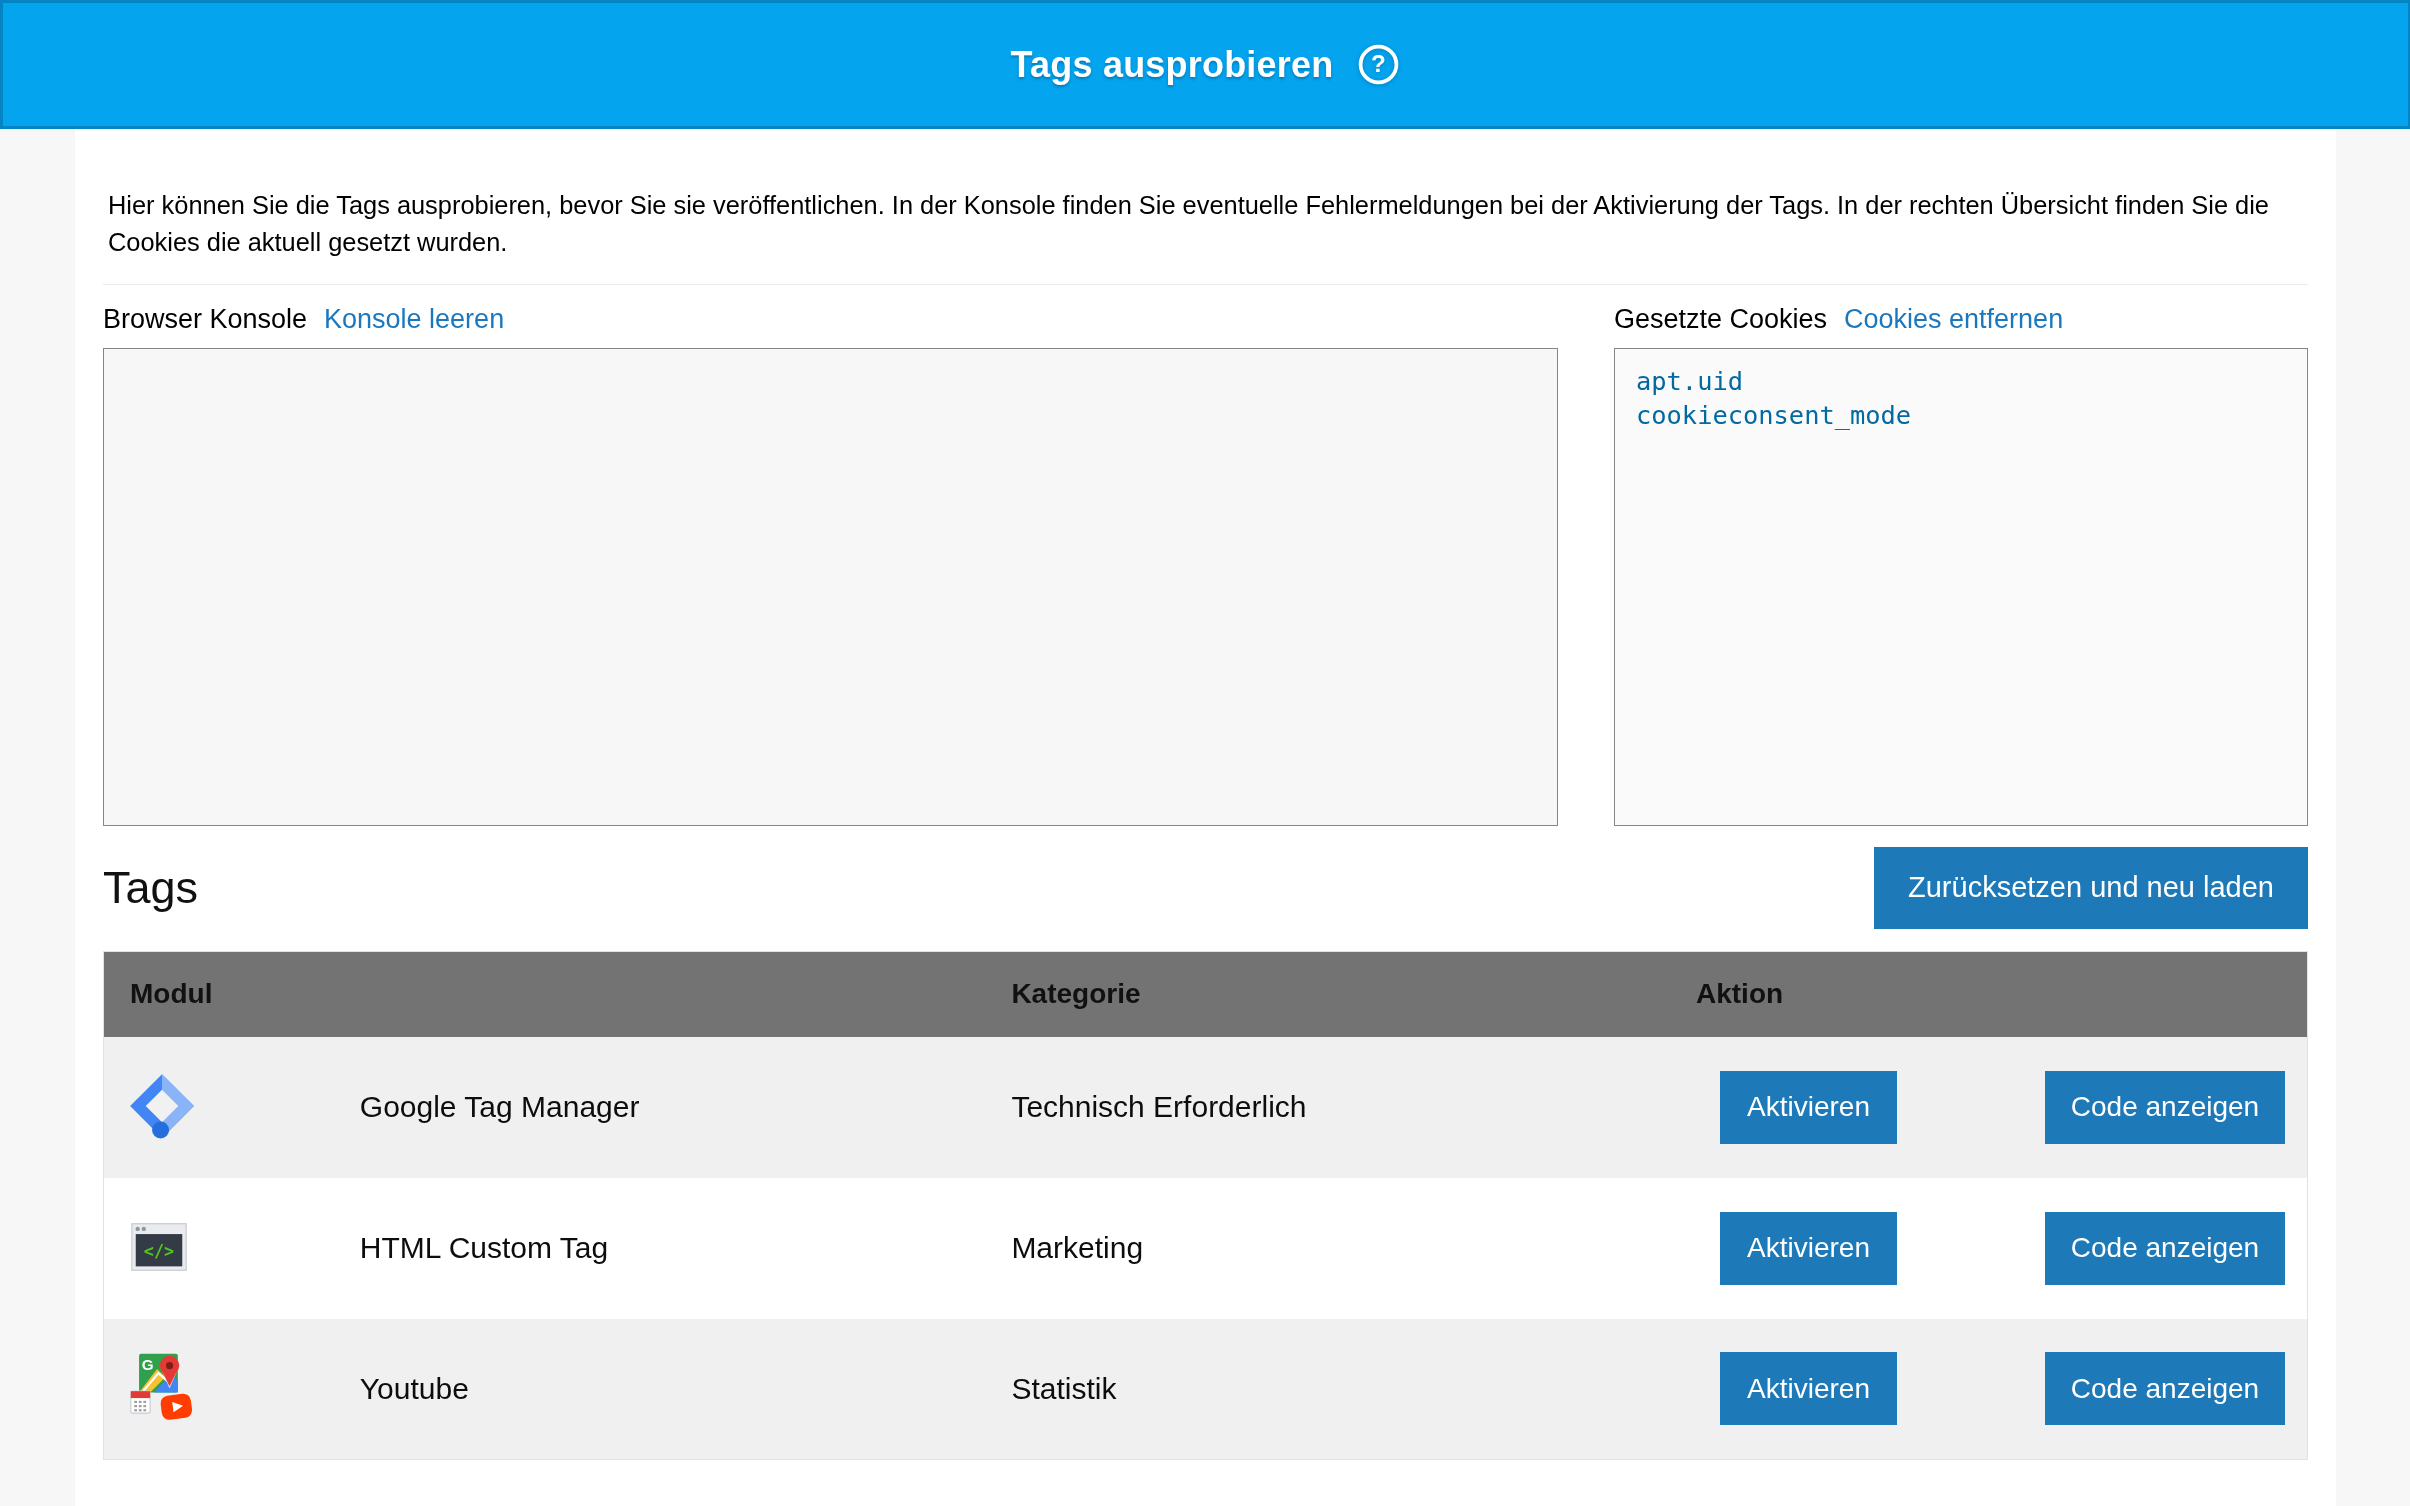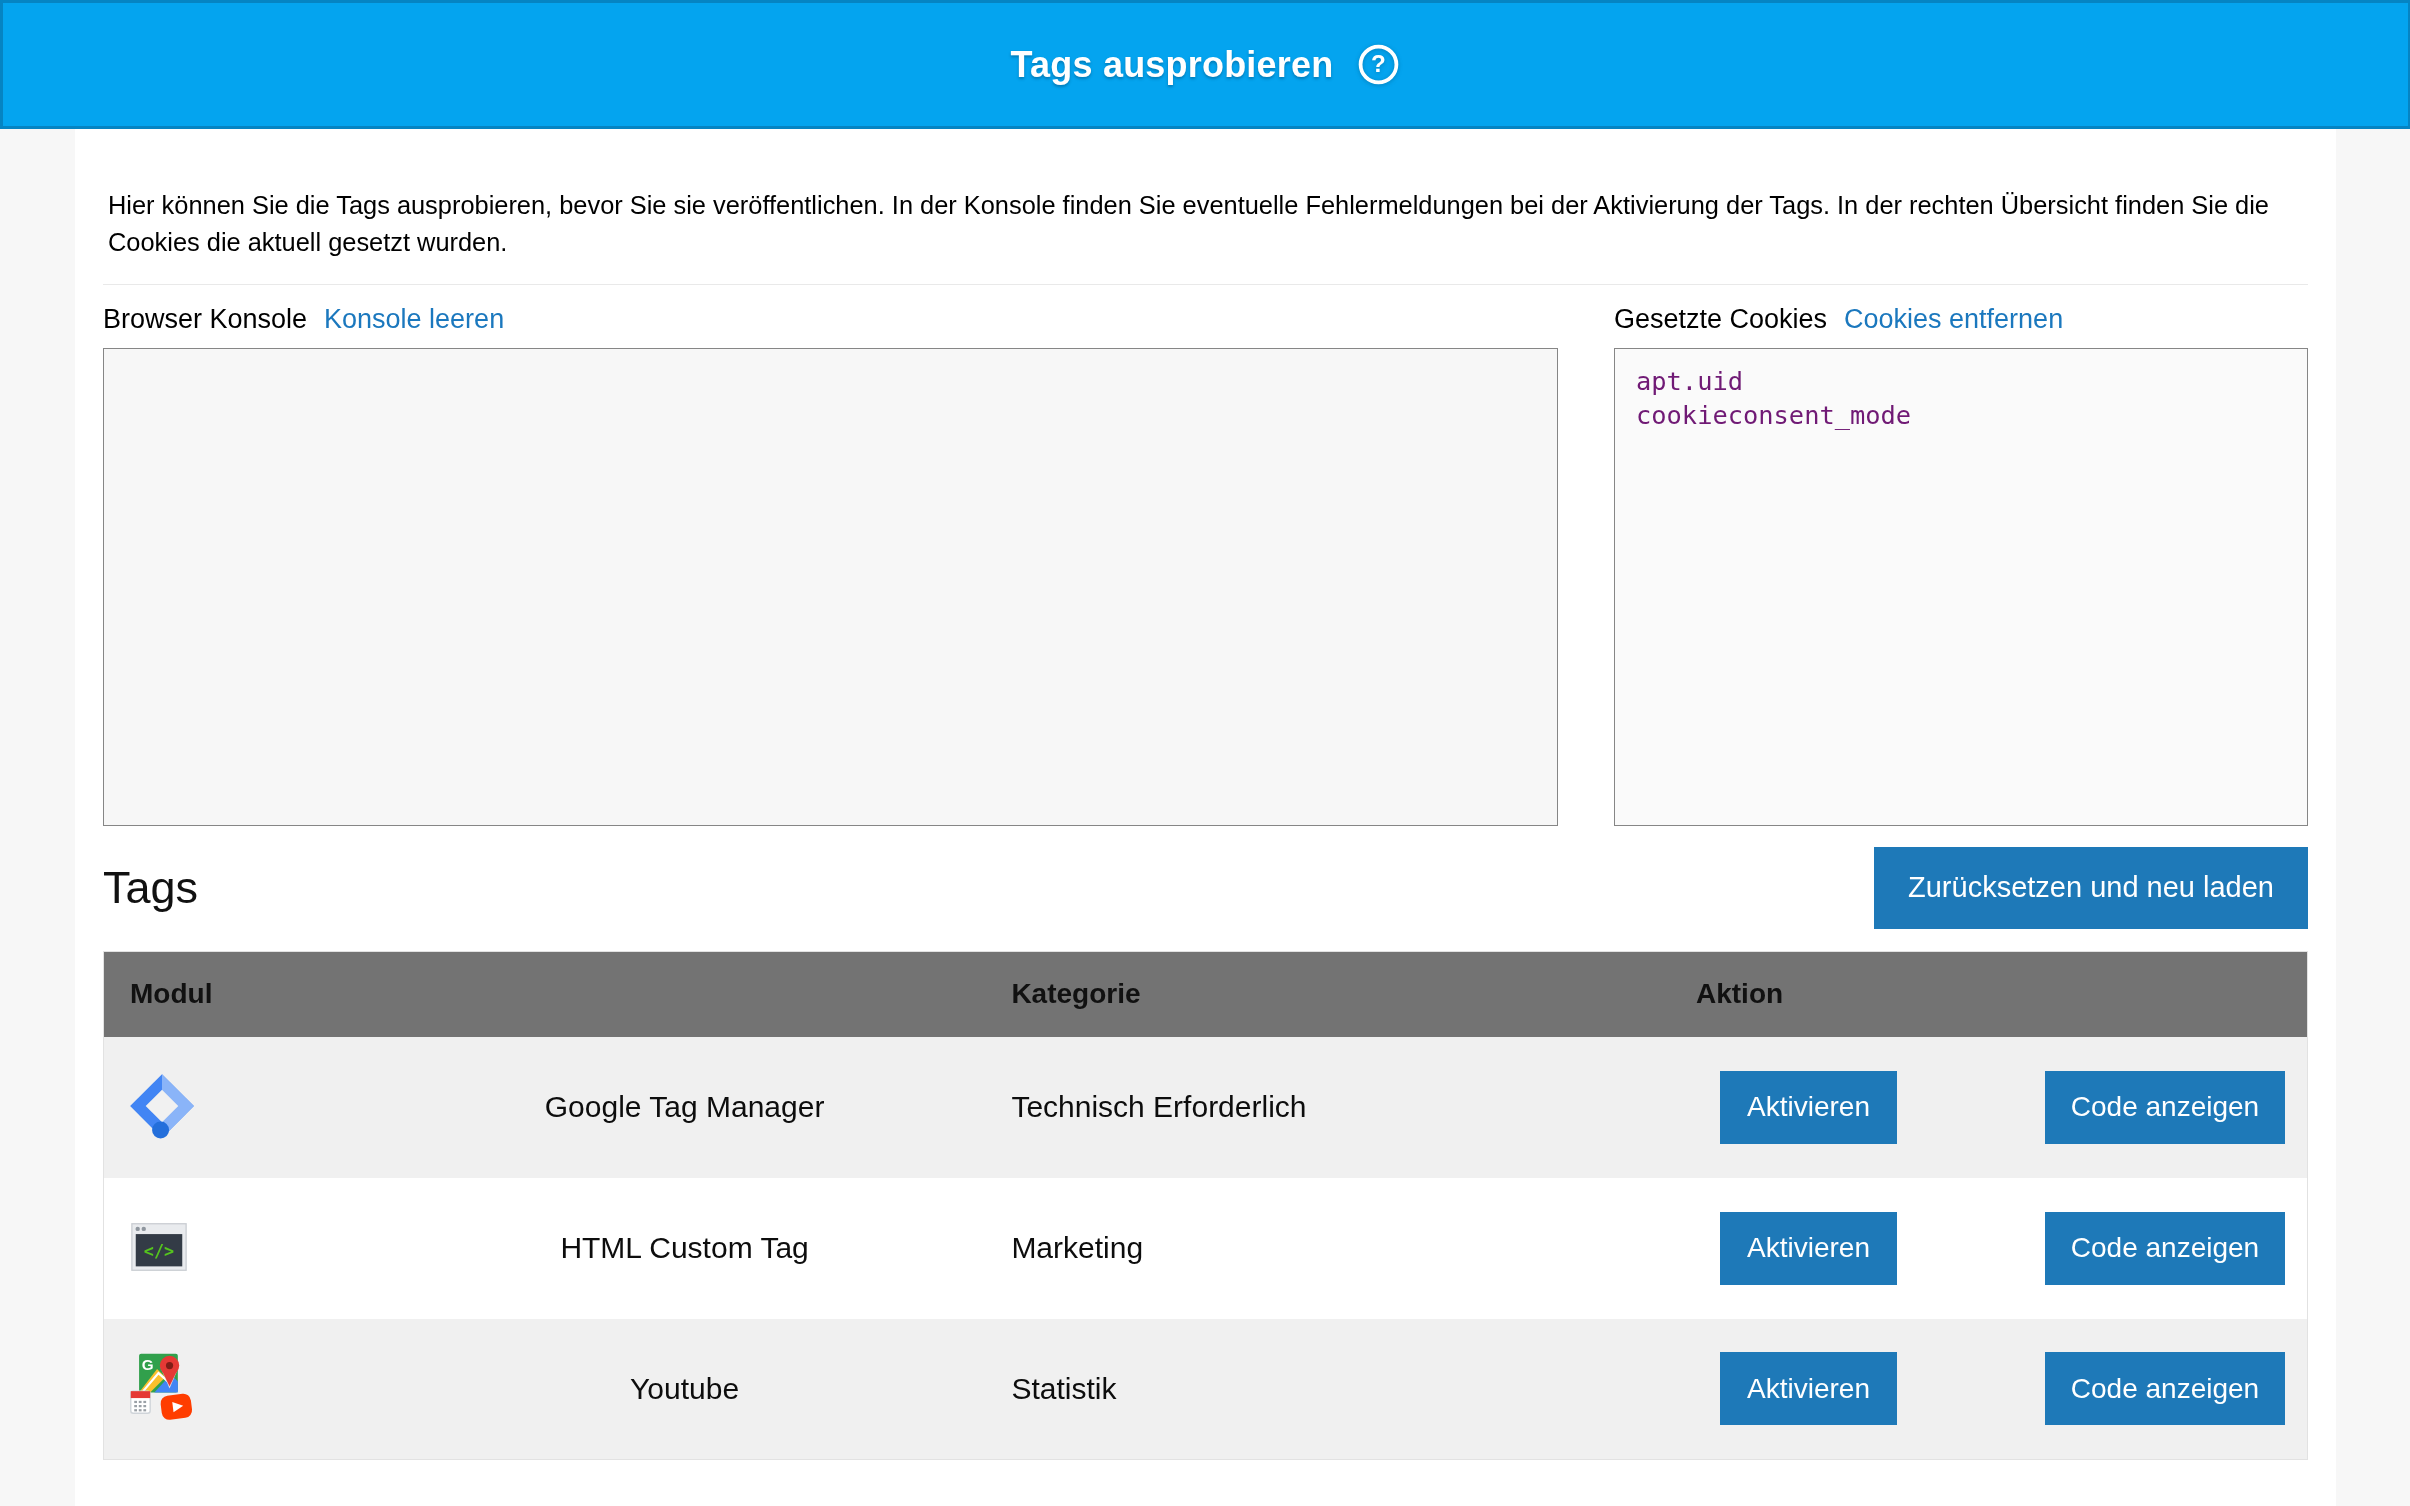--- a/index.html
+++ b/index.html
@@ -60,21 +60,21 @@
     border: 1.9px solid #868686;
     background: #f7f7f7;
     overflow: auto;
   }
   .cookies-box {
     background: #fafafa;
     padding: 15px 21px;
     font-family: "DejaVu Sans Mono", monospace;
     font-size: 25.4px;
     line-height: 1.35;
-    color: #701a75;
+    color: #0369a1;
   }
 
   
   .tags-head {
     display: flex; justify-content: space-between; align-items: center;
     margin-top: 21px;
   }
   .tags-title { margin: 0; font-size: 45px; font-weight: 400; color: #111; }
   .btn {
     background: #1e79b8; color: #fff; border: none; cursor: pointer;
@@ -90,21 +90,21 @@
     border: 0.9px solid #e2e2e2;
   }
   table.tags thead tr { height: 85px; background: #737373; }
   table.tags th { font-size: 28px; font-weight: bold; text-align: left; }
   th.h-module { padding-left: 26px; }
   th.h-action { text-align: right; padding-right: 26px; }
   table.tags tbody tr { height: 141px; }
   tr.row-odd  { background: #f0f0f0; }
   tr.row-even { background: #fff; }
   td.c-icon { width: 259px; padding-left: 23.5px; }
-  td.c-name { width: 664px; font-size: 30px; color: #0d0d0d; text-align: center; }
+  td.c-name { width: 664px; font-size: 30px; color: #0d0d0d; }
   td.c-cat  { width: 697px; font-size: 30px; color: #0d0d0d; }
   td.c-actions { }
   .actions-wrap {
     display: flex; justify-content: flex-end; align-items: center;
     gap: 148px; padding-right: 21px; padding-left: 24px;
   }
   .btn-activate { width: 177px; height: 73px; font-size: 28px; }
   .btn-code     { width: 240px; height: 73px; font-size: 28px; }
 </style>
 </head>

